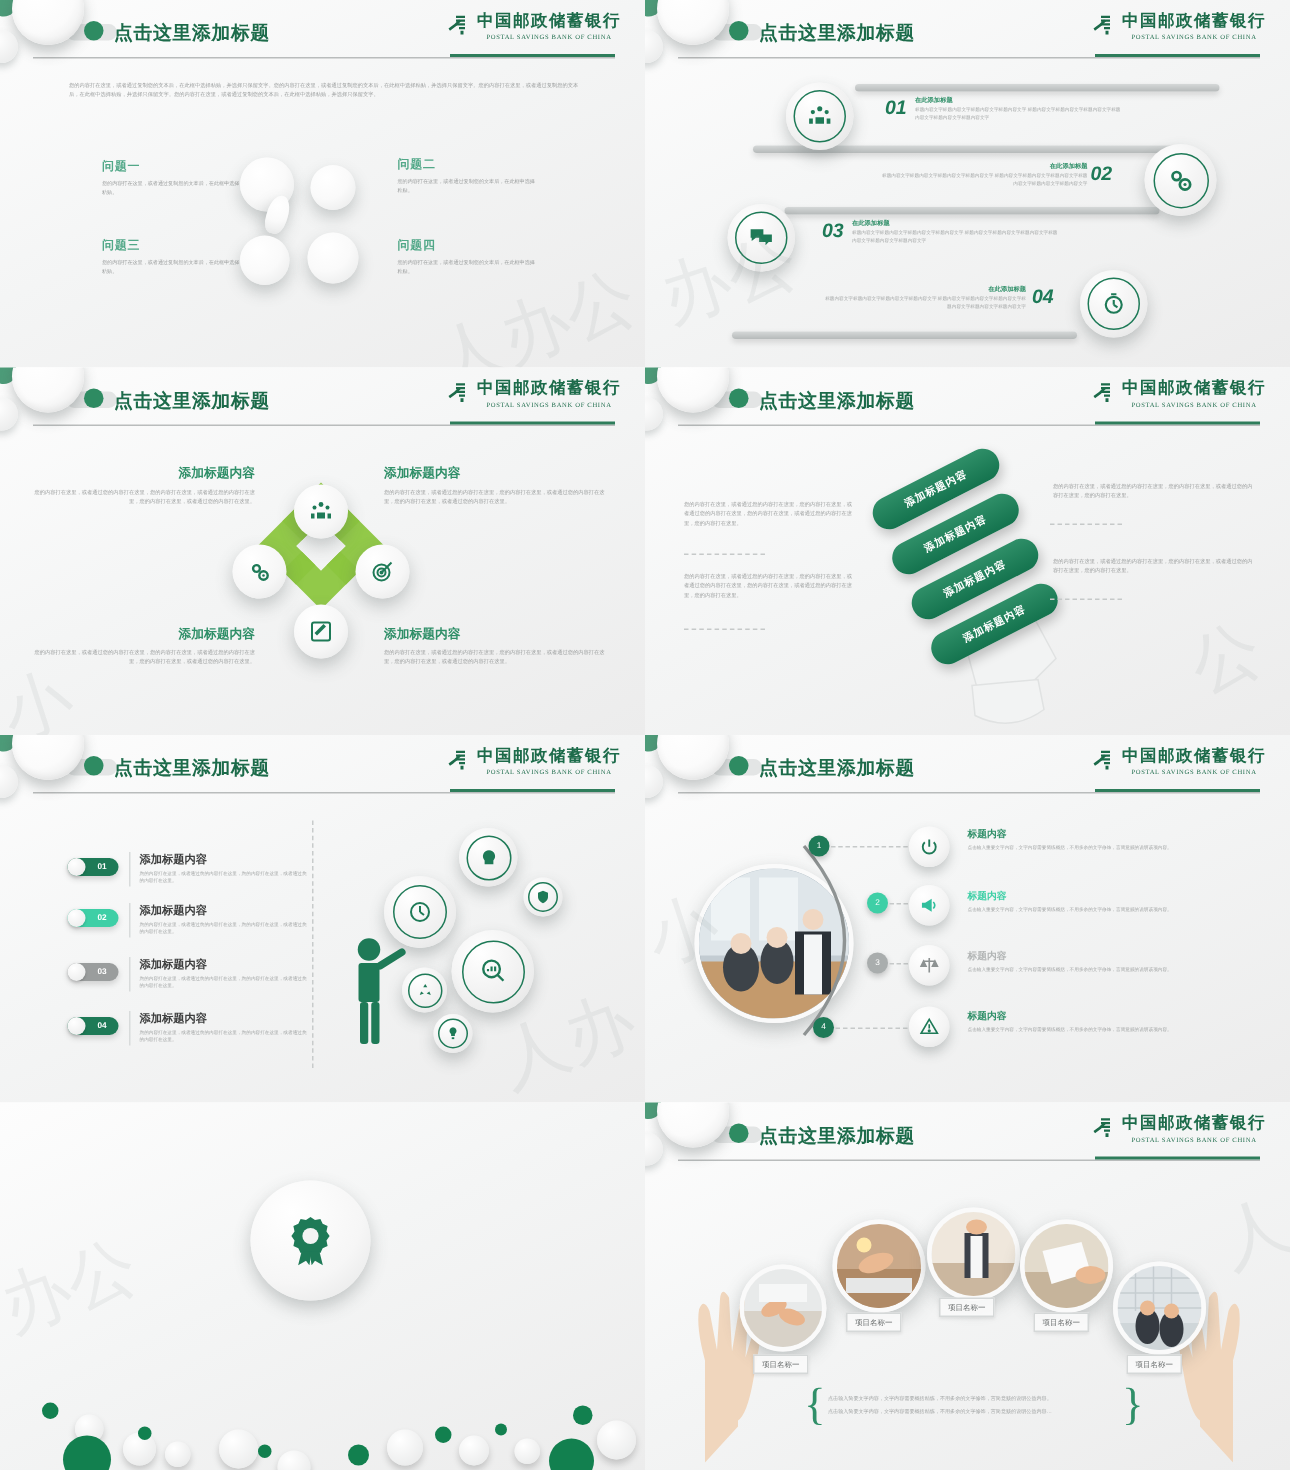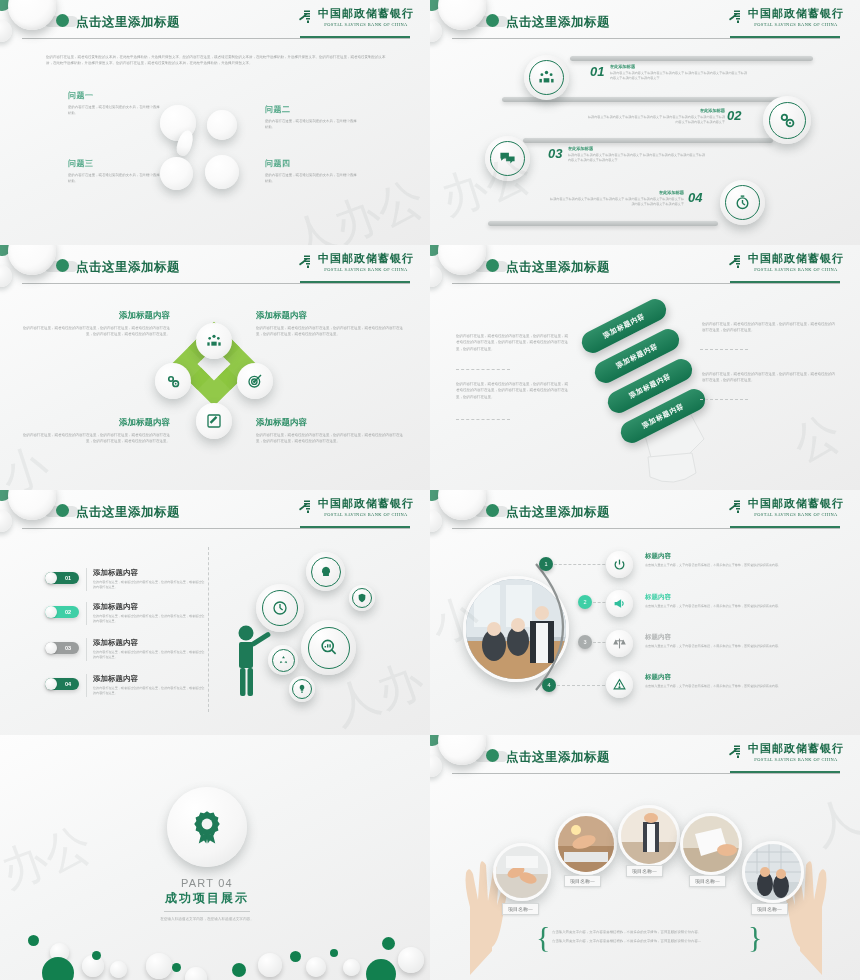--- a/index.html
+++ b/index.html
@@ -120,21 +120,21 @@
   </div>
 
   <div class="s1-para body-sm">您的内容打在这里，或者通过复制您的文本后，在此框中选择粘贴，并选择只保留文字。您的内容打在这里，或者通过复制您的文本后，在此框中选择粘贴，并选择只保留文字。您的内容打在这里，或者通过复制您的文本后，在此框中选择粘贴，并选择只保留文字。您的内容打在这里，或者通过复制您的文本后，在此框中选择粘贴，并选择只保留文字。</div>
 
   <div class="bub" style="left:160px;top:105px;width:36px;height:36px;"></div>
   <div class="bub" style="left:178px;top:130px;width:14px;height:26px;border-radius:50% 50% 40% 40%;transform:rotate(18deg);"></div>
   <div class="bub" style="left:207px;top:110px;width:30px;height:30px;"></div>
   <div class="bub" style="left:160px;top:157px;width:33px;height:33px;"></div>
   <div class="bub" style="left:205px;top:155px;width:34px;height:34px;"></div>
 
-  <div class="q-blk" style="left:68px;top:90px;">
+  <div class="q-blk" style="left:68px;top:105px;">
     <div class="q-ttl">问题一</div>
     <div class="q-bd">您的内容打在这里，或者通过复制您的文本后，在此框中选择粘贴。</div>
   </div>
   <div class="q-blk" style="left:265px;top:104px;">
     <div class="q-ttl">问题二</div>
     <div class="q-bd">您的内容打在这里，或者通过复制您的文本后，在此框中选择粘贴。</div>
   </div>
   <div class="q-blk" style="left:68px;top:158px;">
     <div class="q-ttl">问题三</div>
     <div class="q-bd">您的内容打在这里，或者通过复制您的文本后，在此框中选择粘贴。</div>
@@ -651,26 +651,20 @@
 
 <div class="slide">
   <div class="circ" style="left:167px;top:52px;width:80px;height:80px;">
     <svg width="36" height="36" viewBox="0 0 24 24" fill="#1e7a57">
       <path d="M12 1.5l2 1.4 2.4-.5 1 2.2 2.2 1-.5 2.4 1.4 2-1.4 2 .5 2.4-2.2 1-1 2.2-2.4-.5-2 1.4-2-1.4-2.4.5-1-2.2-2.2-1 .5-2.4-1.4-2 1.4-2-.5-2.4 2.2-1 1-2.2 2.4.5z"></path>
       <circle cx="12" cy="10" r="3.6" fill="#f3f4f4"></circle>
       <path d="M8 17l-1.5 6 3.5-2 1.5 2 1-6z"></path>
           <path d="M16 17l1.5 6-3.5-2-1.5 2-1-6z"></path>
     </svg>
   </div>
-  <div style="position:absolute;left:115px;top:142px;width:184px;">
-    <div class="part-num">PART 04</div>
-    <div class="part-cn">成功项目展示</div>
-    <div class="part-line"></div>
-    <div class="part-sub">在您输入标题描述文字内容，在您输入标题描述文字内容。</div>
-  </div>
 
   <div class="dot" style="left:28px;top:200px;width:11px;height:11px;background:#12804f;"></div>
   <div class="dot" style="left:50px;top:208px;width:19px;height:19px;background:radial-gradient(circle at 35% 28%,#fff,#e6e7e7);box-shadow:0 3px 5px rgba(0,0,0,.18);"></div>
   <div class="dot" style="left:42px;top:222px;width:32px;height:32px;background:#12804f;"></div>
   <div class="dot" style="left:82px;top:220px;width:22px;height:22px;background:radial-gradient(circle at 35% 28%,#fff,#e6e7e7);box-shadow:0 3px 5px rgba(0,0,0,.18);"></div>
   <div class="dot" style="left:92px;top:216px;width:9px;height:9px;background:#12804f;"></div>
   <div class="dot" style="left:110px;top:226px;width:17px;height:17px;background:radial-gradient(circle at 35% 28%,#fff,#e6e7e7);box-shadow:0 3px 5px rgba(0,0,0,.18);"></div>
   <div class="dot" style="left:146px;top:218px;width:26px;height:26px;background:radial-gradient(circle at 35% 28%,#fff,#e6e7e7);box-shadow:0 3px 5px rgba(0,0,0,.18);"></div>
   <div class="dot" style="left:172px;top:228px;width:9px;height:9px;background:#12804f;"></div>
   <div class="dot" style="left:185px;top:232px;width:22px;height:22px;background:radial-gradient(circle at 35% 28%,#fff,#e6e7e7);box-shadow:0 3px 5px rgba(0,0,0,.18);"></div>

